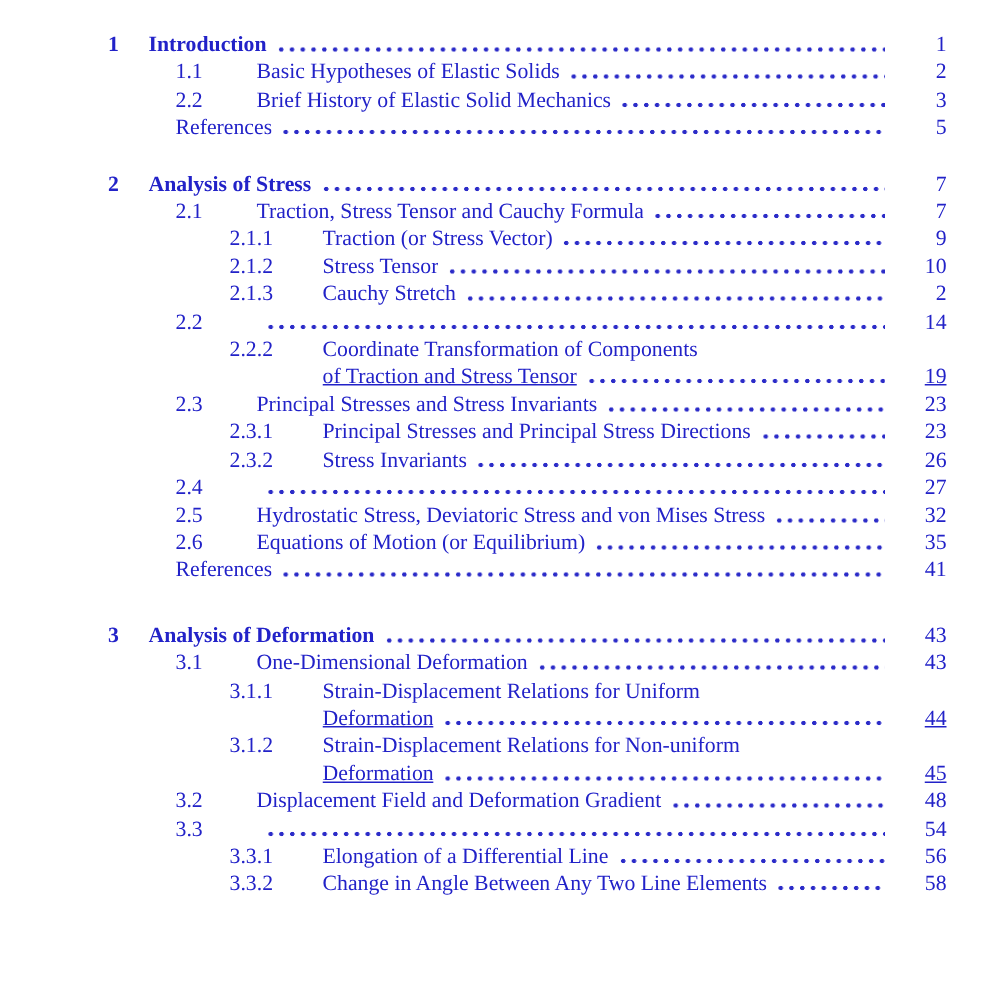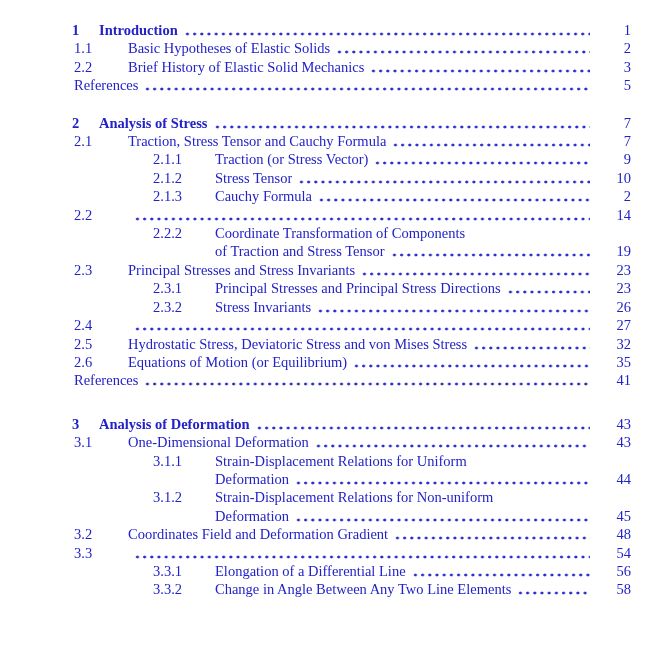--- a/index.html
+++ b/index.html
@@ -24,23 +24,23 @@
   .chapter-group:nth-child(3) {
     margin-top: 25px;
   }
   .row {
     display: flex;
     align-items: baseline;
     line-height: 18.4px;
     white-space: nowrap;
   }
   .row.lvl0 { padding-left: 72px; }
-  .row.lvl1 { padding-left: 74px; }
+  .row.lvl1 { padding-left: 117px; }
   .row.lvl2 { padding-left: 153px; }
-  .row.cont { padding-left: 215px; }
+  .row.cont { padding-left: 215px; text-decoration: underline; }
   .lvl0 .num { width: 27px; }
   .lvl1 .num { width: 54px; }
   .lvl2 .num { width: 62px; }
   .num {
     flex: 0 0 auto;
     display: inline-block;
   }
   .title {
     flex: 0 1 auto;
     overflow: hidden;
@@ -115,21 +115,21 @@
         <span class="page">9</span>
       </div>
       <div class="row lvl2">
         <span class="num">2.1.2</span>
         <span class="title">Stress Tensor</span>
         <span class="leader"></span>
         <span class="page">10</span>
       </div>
       <div class="row lvl2">
         <span class="num">2.1.3</span>
-        <span class="title">Cauchy Formula</span>
+        <span class="title">Cauchy Stretch</span>
         <span class="leader"></span>
         <span class="page">2</span>
       </div>
       <div class="row lvl1">
         <span class="num">2.2</span>
         <span class="leader"></span>
         <span class="page">14</span>
       </div>
       <div class="row lvl2">
         <span class="num">2.2.2</span>
@@ -207,21 +207,21 @@
         <span class="num">3.1.2</span>
         <span class="title">Strain-Displacement Relations for Non-uniform</span>
       </div>
       <div class="row cont">
         <span class="title">Deformation</span>
         <span class="leader"></span>
         <span class="page">45</span>
       </div>
       <div class="row lvl1">
         <span class="num">3.2</span>
-        <span class="title">Coordinates Field and Deformation Gradient</span>
+        <span class="title">Displacement Field and Deformation Gradient</span>
         <span class="leader"></span>
         <span class="page">48</span>
       </div>
       <div class="row lvl1">
         <span class="num">3.3</span>
         <span class="leader"></span>
         <span class="page">54</span>
       </div>
       <div class="row lvl2">
         <span class="num">3.3.1</span>

